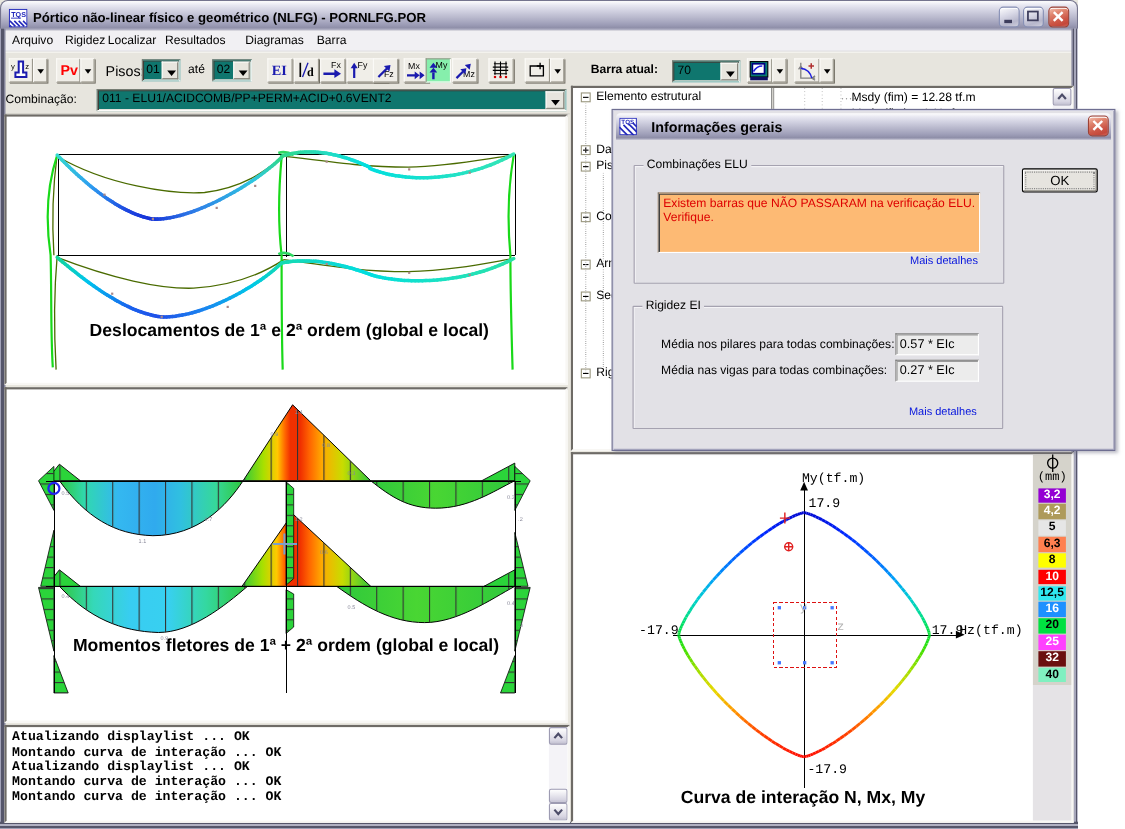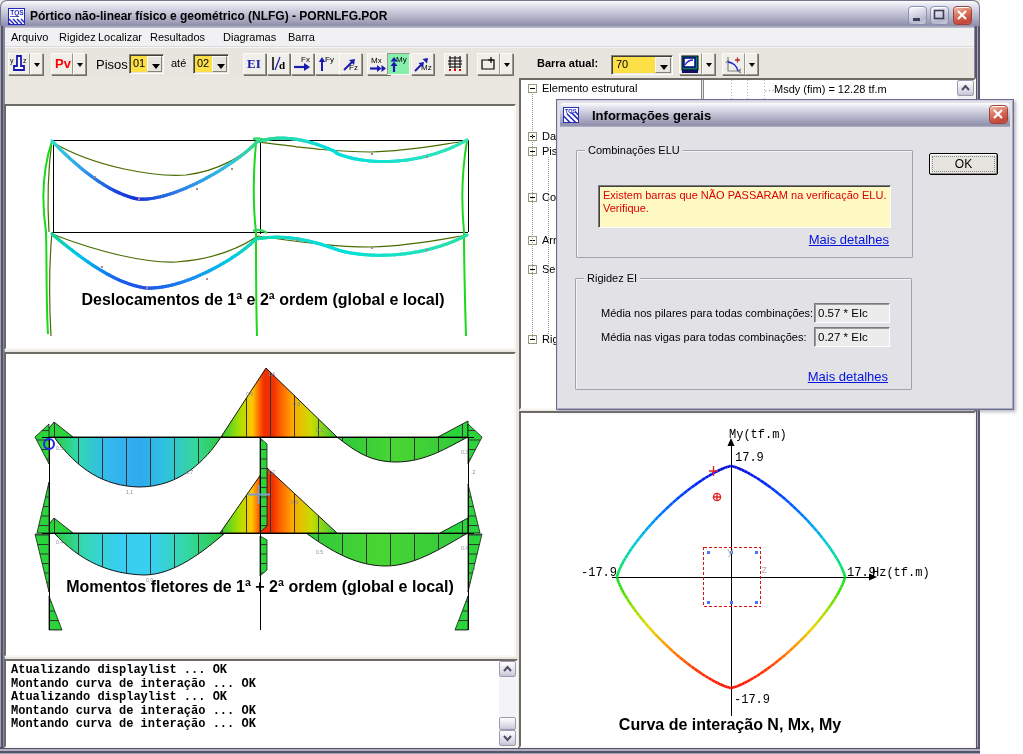--- a/index.html
+++ b/index.html
@@ -17,29 +17,29 @@
 .capbtn svg{position:absolute;left:0;top:0}
 #closebtn{background:linear-gradient(160deg,#f6c4b4 0%,#e08771 30%,#cd5747 65%,#c4473a 85%,#d4675a 100%);border-color:#9c4236}
 #menubar{left:3px;top:28px;width:973px;height:19px;background:#f1f0f3;border-bottom:1px solid #dcdade}
 .mi{position:absolute;top:3px;font-size:11px;color:#000}
 #toolbar{left:3px;top:47px;width:973px;height:31px;background:#e7e5de;border-top:1px solid #f6f5f1}
 .tbtn{position:absolute;top:5px;height:22px;background:#f0eee8;
  border:1px solid;border-color:#fbfaf7 #9a978c #9a978c #fbfaf7;box-shadow:1px 1px 0 #706d62}
 .tbtn.pressed{border-color:#9a978c #fbfaf7 #fbfaf7 #9a978c;box-shadow:none;background:#86efac}
 .drop{width:13px}
 .drop:after{content:"";position:absolute;left:3px;top:9px;border:3px solid transparent;border-top:4px solid #000}
-.combo{position:absolute;background:#fde047;border:1px solid;border-color:#807d74 #fdfcfa #fdfcfa #807d74;
+.combo{position:absolute;background:#0f766e;border:1px solid;border-color:#807d74 #fdfcfa #fdfcfa #807d74;
  box-shadow:inset 1px 1px 0 #403e38,inset -1px -1px 0 #e6e4dd;font-size:11px}
 .cbtn{position:absolute;right:1px;top:1px;bottom:1px;width:17px;background:#e7e5de;
  border:1px solid;border-color:#fbfaf7 #86837a #86837a #fbfaf7}
 .cbtn:after{content:"";position:absolute;left:4px;top:7px;border:4px solid transparent;border-top:5px solid #000}
 .sunk{position:absolute;background:#fff;border:2px solid;border-color:#6e6b66 #f8f7f4 #f8f7f4 #6e6b66}
 .gb{position:absolute;border:1px solid #a5a2b0;border-radius:1px;box-shadow:inset 1px 1px 0 #f4f3f6}
 .gbl{position:absolute;top:-7px;left:8px;background:#e2e1e6;padding:0 3px;font-size:11px}
-.link{color:#0413dd;text-decoration:underline;font-size:13px}
+.link{color:#0413dd;font-size:10px}
 .xpsb{background:linear-gradient(180deg,#fefefe,#d7d5e2 80%,#c3c1d2);border:1px solid #9d9bb2;border-radius:2px}
 .mono{font-family:"Liberation Mono",monospace}
 </style></head><body>
 <div id="win" class="abs">
 <div id="titlebar" class="abs">
 <svg class="abs" style="left:7px;top:7px" width="17" height="17" viewBox="0 0 17 17">
 <rect x="0.5" y="0.5" width="16" height="16" fill="#fff" stroke="#2228bb" stroke-width="1"></rect>
 <text x="2.2" y="7" font-size="6.5" font-weight="bold" fill="#2228bb" font-family="Liberation Sans">TQS</text>
 <line x1="2" y1="8.5" x2="11" y2="8.5" stroke="#2228bb" stroke-width="0.8"></line>
 <g stroke="#2228bb" stroke-width="1.4">
@@ -166,20 +166,27 @@
           <path d="M5 11 q3 -5 8 -5" stroke="#2020e0" fill="none" stroke-width="1.4"></path>
           <rect x="2" y="16" width="16" height="3" fill="#101060"></rect>
         </svg></div>
 <div class="tbtn drop" style="left:699px;width:13px"></div>
 <div class="tbtn" style="left:719px;width:23px"><svg width="21" height="22" viewBox="0 0 21 22">
           <path d="M5 3 v14 h13 M5 6 l-2 3 M5 6 l2 3 M15 17 l3 -2 M15 17 l3 2" stroke="#808080" fill="none" stroke-width="1.2"></path>
           <path d="M5 8 q8 1 10 9" stroke="#2020e0" fill="none" stroke-width="1.3"></path>
           <path d="M12 6 h5 M14.5 3.5 v5" stroke="#b03030" stroke-width="1.4"></path>
         </svg></div>
 <div class="tbtn drop" style="left:742px;width:13px"></div>
+</div>
+<div class="abs" style="left:3px;top:78px;width:515px;height:26px;background:#e7e5de;border-bottom:1px solid #cfcdc5">
+<span class="abs" style="left:2px;top:7px;font-size:11px">Combinação:</span>
+<div class="combo" style="left:85px;top:3px;width:427px;height:20px">
+        <span style="position:absolute;left:4px;top:2px;font-size:11px">011 - ELU1/ACIDCOMB/PP+PERM+ACID+0.6VENT2</span>
+        <div class="cbtn"></div>
+      </div>
 </div>
 </div>
 <div id="bl" class="abs"></div>
 <div id="br" class="abs"></div>
 <div id="bb" class="abs"></div>
 <div class="sunk" style="left:4px;top:104px;width:512px;height:246px">
 <svg width="508" height="242" viewBox="0 0 508 242">
 <g stroke="#000" stroke-width="1" fill="none" shape-rendering="crispEdges">
 <path d="M46 34.5 H462 M46 126.5 H462"></path>
 <path d="M47.5 34 V126 M254.5 34 V128 M462.5 34 V126"></path>
@@ -916,20 +923,39 @@
         <path d="M196 80 v8 M192 84 h8"></path>
       </g>
 <text x="208" y="25" font-size="12" font-family="Liberation Mono">My(tf.m)</text>
 <text x="214" y="48" font-size="12" font-family="Liberation Mono">17.9</text>
 <text x="60" y="163" font-size="12" font-family="Liberation Mono">-17.9</text>
 <text x="326" y="163" font-size="12" font-family="Liberation Mono">17.9</text>
 <text x="351" y="163" font-size="12" font-family="Liberation Mono">Hz(tf.m)</text>
 <text x="213" y="290" font-size="12" font-family="Liberation Mono">-17.9</text>
 <text x="209" y="317" font-size="16" font-weight="bold" text-anchor="middle" font-family="Liberation Sans">Curva de interação N, Mx, My</text>
 </svg>
+<div class="abs" style="left:418px;top:0;width:35px;height:333px;background:linear-gradient(180deg,#d5d3cb 0 210px,#e5e3e6 210px 100%)">
+<svg class="abs" style="left:11px;top:0" width="14" height="16">
+        <circle cx="7" cy="8" r="4.6" fill="none" stroke="#000" stroke-width="1.2"></circle>
+        <line x1="7" y1="0" x2="7" y2="16" stroke="#000" stroke-width="1.2"></line>
+      </svg>
+<div class="abs mono" style="left:0;top:15px;width:35px;text-align:center;font-size:11px">(mm)</div>
+<div class="abs" style="left:5px;top:30.5px;width:25px;height:13.5px;background:#9400d3;color:#fff;font-size:11px;font-weight:bold;text-align:center;line-height:13px">3,2</div>
+<div class="abs" style="left:5px;top:45.4px;width:25px;height:13.5px;background:#ae9a5a;color:#fff;font-size:11px;font-weight:bold;text-align:center;line-height:13px">4,2</div>
+<div class="abs" style="left:5px;top:60.2px;width:25px;height:13.5px;background:#e6e6e6;color:#000;font-size:11px;font-weight:bold;text-align:center;line-height:13px">5</div>
+<div class="abs" style="left:5px;top:75.0px;width:25px;height:13.5px;background:#ff8050;color:#000;font-size:11px;font-weight:bold;text-align:center;line-height:13px">6,3</div>
+<div class="abs" style="left:5px;top:89.9px;width:25px;height:13.5px;background:#ffff00;color:#000;font-size:11px;font-weight:bold;text-align:center;line-height:13px">8</div>
+<div class="abs" style="left:5px;top:104.7px;width:25px;height:13.5px;background:#ff0000;color:#fff;font-size:11px;font-weight:bold;text-align:center;line-height:13px">10</div>
+<div class="abs" style="left:5px;top:119.6px;width:25px;height:13.5px;background:#30e8f0;color:#000;font-size:11px;font-weight:bold;text-align:center;line-height:13px">12,5</div>
+<div class="abs" style="left:5px;top:134.4px;width:25px;height:13.5px;background:#1e90ff;color:#fff;font-size:11px;font-weight:bold;text-align:center;line-height:13px">16</div>
+<div class="abs" style="left:5px;top:149.3px;width:25px;height:13.5px;background:#00e040;color:#000;font-size:11px;font-weight:bold;text-align:center;line-height:13px">20</div>
+<div class="abs" style="left:5px;top:164.1px;width:25px;height:13.5px;background:#ff40ff;color:#fff;font-size:11px;font-weight:bold;text-align:center;line-height:13px">25</div>
+<div class="abs" style="left:5px;top:179.0px;width:25px;height:13.5px;background:#6b0f0f;color:#fff;font-size:11px;font-weight:bold;text-align:center;line-height:13px">32</div>
+<div class="abs" style="left:5px;top:193.8px;width:25px;height:13.5px;background:#80f0c0;color:#000;font-size:11px;font-weight:bold;text-align:center;line-height:13px">40</div>
+</div>
 </div>
 <div class="abs" style="left:556px;top:99px;width:458px;height:311px;background:#e2e1e6;border:1px solid #6e6e91;box-shadow:inset 1px 1px 0 #d0d0e0, inset -1px -1px 0 #a8a8c0, 2px 2px 3px rgba(120,120,140,0.5)">
 <div class="abs" style="left:3px;top:3px;width:450px;height:24px;background:linear-gradient(180deg,#fdfdfe 0%,#e7e7f1 14%,#d0d0e0 34%,#b9b9cd 55%,#9e9eb8 80%,#8f8fa9 92%,#b5b5c8 100%);border-radius:4px 4px 0 0">
 <svg class="abs" style="left:3px;top:4px" width="16" height="16" viewBox="0 0 17 17">
 <rect x="0.5" y="0.5" width="16" height="16" fill="#fff" stroke="#2228bb"></rect>
 <text x="2" y="6.5" font-size="6" font-weight="bold" fill="#2228bb" font-family="Liberation Sans">TQS</text>
 <g stroke="#2228bb" stroke-width="1.6">
 <line x1="0" y1="9" x2="8" y2="17"></line>
           <line x1="4" y1="7" x2="14" y2="17"></line>
           <line x1="9" y1="6" x2="17" y2="14"></line>
@@ -938,21 +964,21 @@
 </svg>
 <div class="abs" style="left:32px;top:5px;font-size:13px;font-weight:bold">Informações gerais</div>
 <div class="capbtn" id="dclose" style="left:429px;top:2px;background:linear-gradient(160deg,#f6c4b4 0%,#e08771 30%,#cd5747 65%,#c4473a 85%,#d4675a 100%);border-color:#9c4236">
         <svg width="17" height="17">
           <path d="M4 4 L12 12 M12 4 L4 12" stroke="#fff" stroke-width="2.2"></path>
         </svg>
       </div>
 </div>
 <div class="gb" style="left:19px;top:50px;width:337px;height:108px">
 <div class="gbl">Combinações ELU</div>
-<div class="abs" style="left:21px;top:34px;width:293px;height:43px;background:#fef9c3;border:1px solid;border-color:#7a7a7a #fff #fff #7a7a7a;box-shadow:inset 1px 1px 0 #404040">
+<div class="abs" style="left:21px;top:24px;width:293px;height:55px;background:#fdba74;border:1px solid;border-color:#7a7a7a #fff #fff #7a7a7a;box-shadow:inset 1px 1px 0 #404040">
 <div class="abs" style="left:4px;top:3px;font-size:11px;color:#dd0000;line-height:13px">Existem barras que NÃO PASSARAM na verificação ELU.<br>Verifique.</div>
 </div>
 <div class="abs link" style="right:23px;top:81px">Mais detalhes</div>
 </div>
 <div class="abs" style="left:372px;top:53px;width:69px;height:22px;background:#e6e4df;border:1px solid #000;box-shadow:inset -1px -1px 0 #8a8880, inset 1px 1px 0 #fff;border-radius:2px">
       <div class="abs" style="left:2px;top:2px;right:2px;bottom:2px;border:1px dotted #888"></div>
       <div class="abs" style="left:0;top:3px;width:100%;text-align:center;font-size:12px">OK</div>
     </div>
 <div class="gb" style="left:18px;top:178px;width:337px;height:112px">
 <div class="gbl">Rigidez EI</div>

